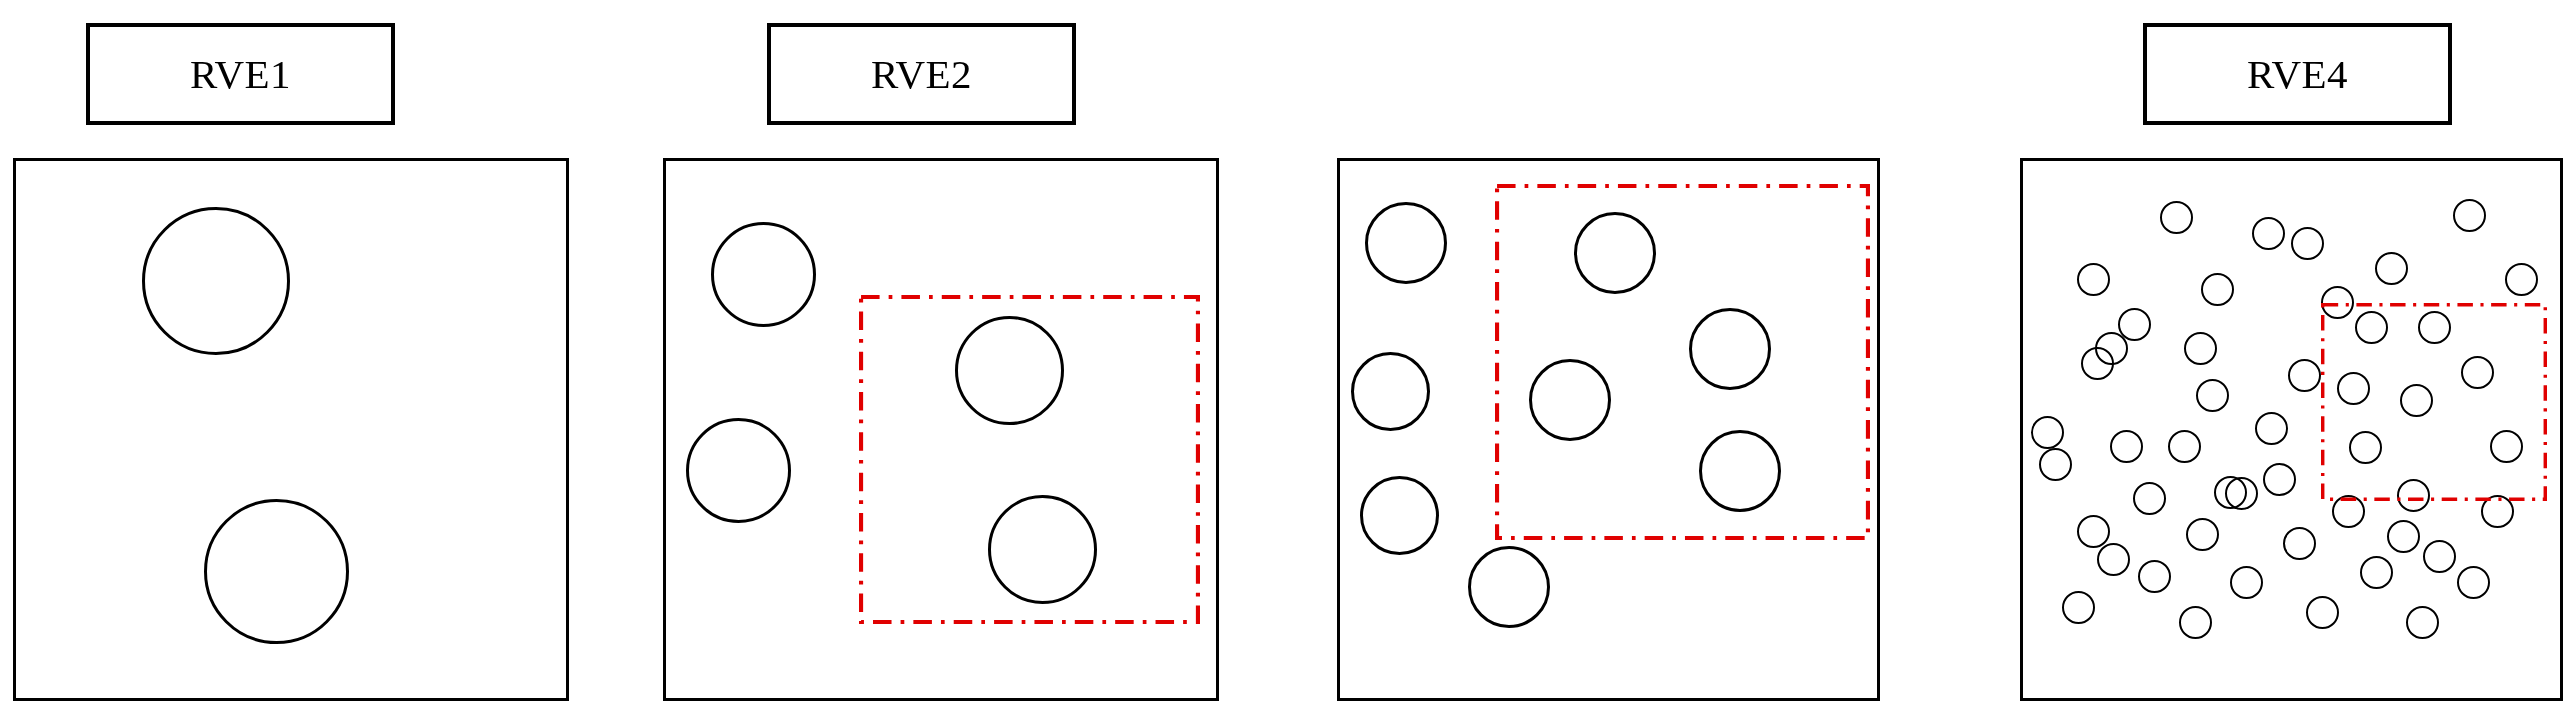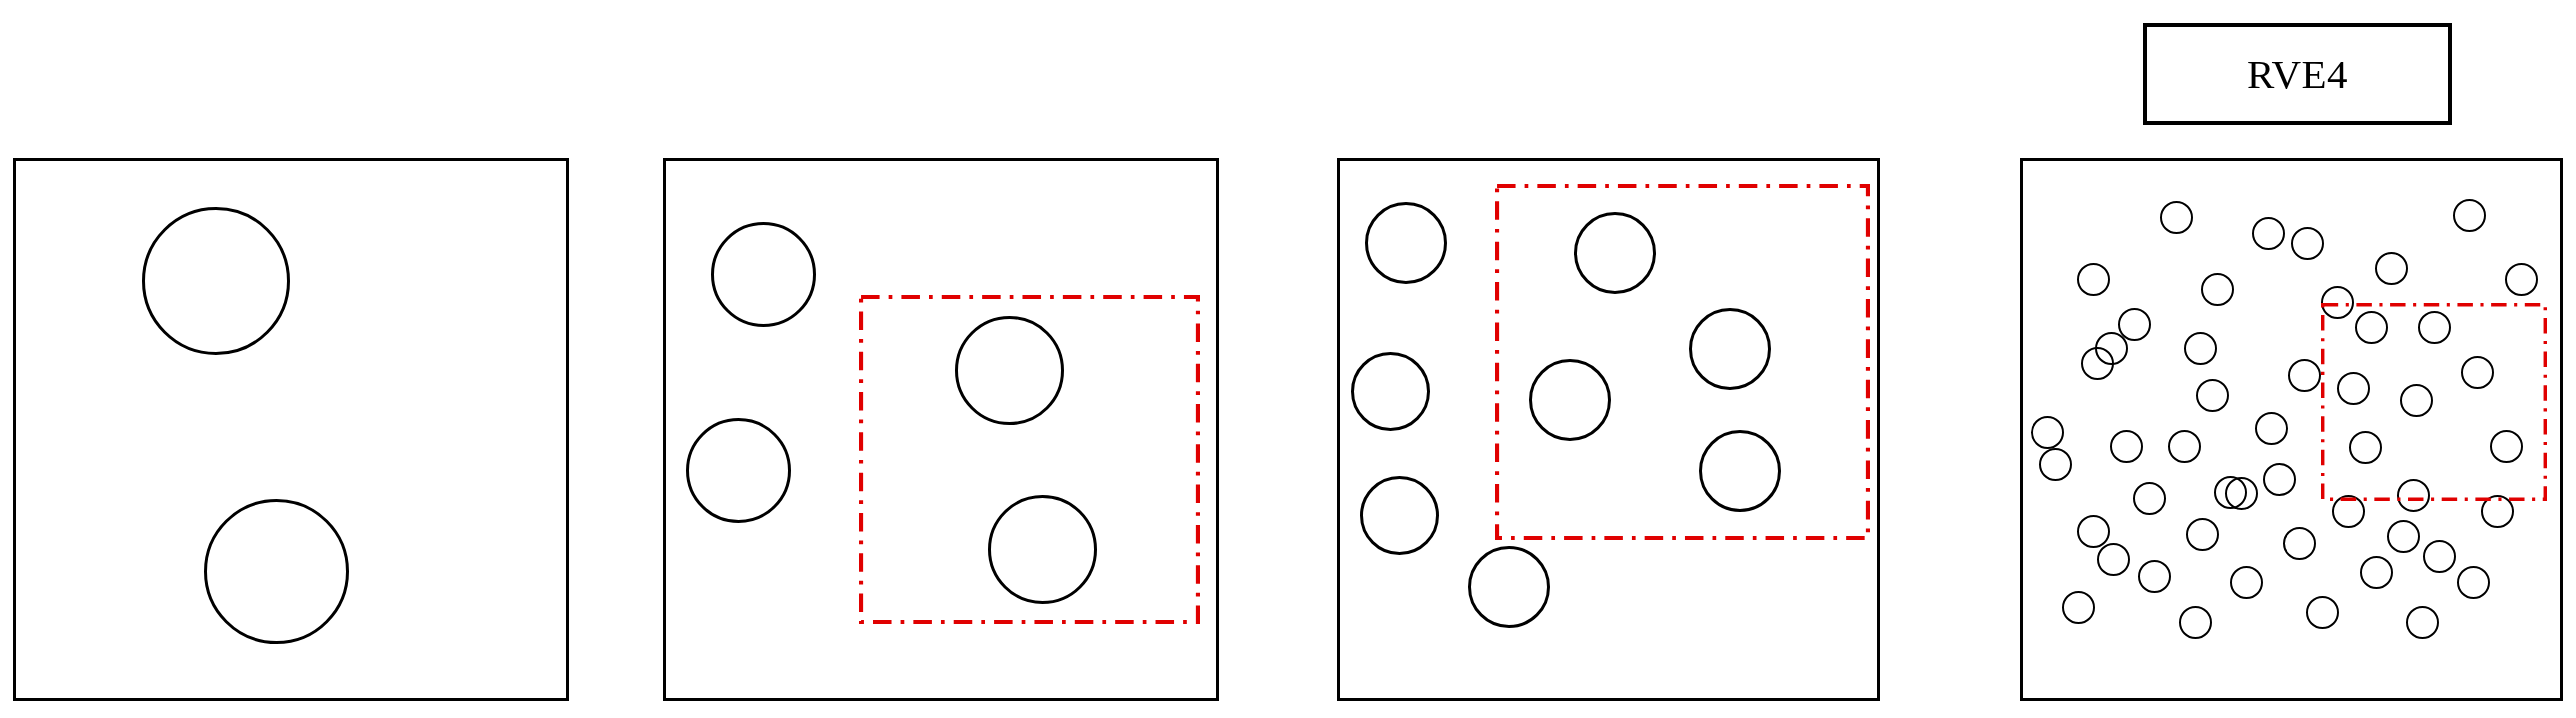--- a/index.html
+++ b/index.html
@@ -66,25 +66,31 @@
     width: 100%;
     height: 100%;
     overflow: visible;
   }
 </style>
 </head>
 <body>
 
 <div id="figure">
     <div class="panel" style="left: 0px; width: 2576px;">
+      <div class="title-box" style="left: 86px; top: 23px; width: 309px; height: 102px;">
+        <span class="title-label">RVE1</span>
+      </div>
       <div class="domain-box" style="left: 13px; top: 158px; width: 556px; height: 543px; border-width: 3.2px;"></div>
       <div class="inclusion" style="left: 142px; top: 207px; width: 148px; height: 148px; border-width: 3.2px;"></div>
       <div class="inclusion" style="left: 204px; top: 499px; width: 145px; height: 145px; border-width: 3.2px;"></div>
     </div>
     <div class="panel" style="left: 0px; width: 2576px;">
+      <div class="title-box" style="left: 767px; top: 23px; width: 309px; height: 102px;">
+        <span class="title-label">RVE2</span>
+      </div>
       <div class="domain-box" style="left: 663px; top: 158px; width: 556px; height: 543px; border-width: 3.2px;"></div>
       <div class="inclusion" style="left: 711px; top: 222px; width: 105px; height: 105px; border-width: 3.2px;"></div>
       <div class="inclusion" style="left: 686px; top: 418px; width: 105px; height: 105px; border-width: 3.2px;"></div>
       <div class="inclusion" style="left: 955px; top: 316px; width: 109px; height: 109px; border-width: 3.2px;"></div>
       <div class="inclusion" style="left: 988px; top: 495px; width: 109px; height: 109px; border-width: 3.2px;"></div>
       <div class="subregion" style="left: 859px; top: 295px; width: 341px; height: 329px;">
         <svg viewBox="0 0 429.3431309904153 414.8242811501597" preserveAspectRatio="none">
           <rect x="2.5926517571884986" y="2.5926517571884986" width="424.15782747603834" height="409.63897763578274" fill="none" stroke="#e00000" stroke-width="5.185303514376997" stroke-dasharray="23.333865814696487 11.407667731629395 4.666773162939298 11.407667731629395" stroke-linecap="butt"></rect>
         </svg>
       </div>

